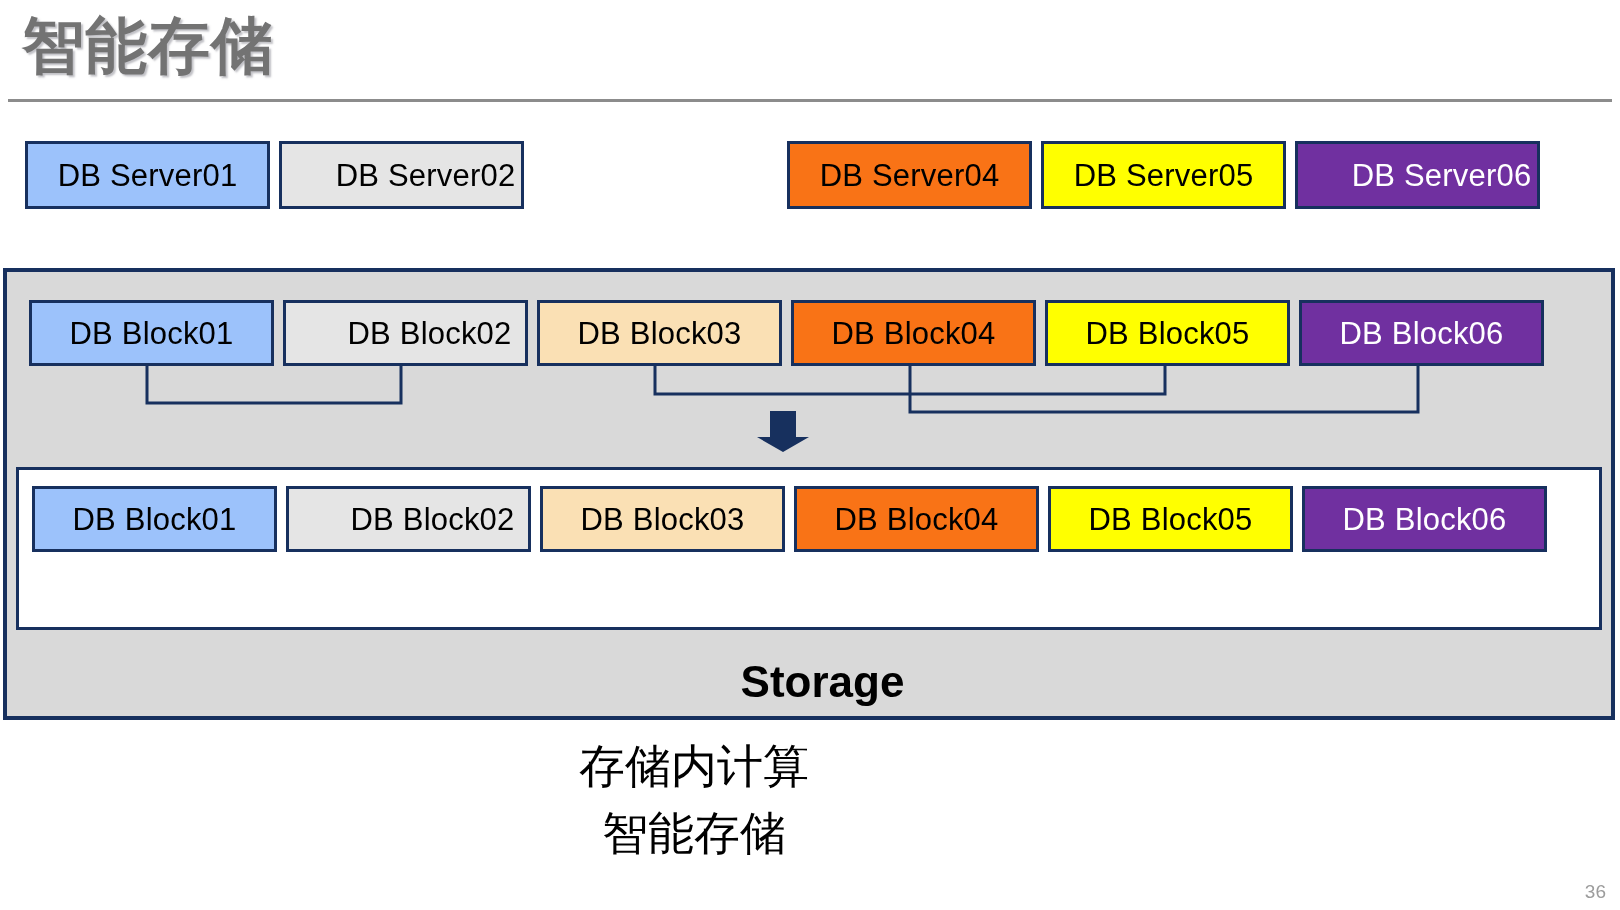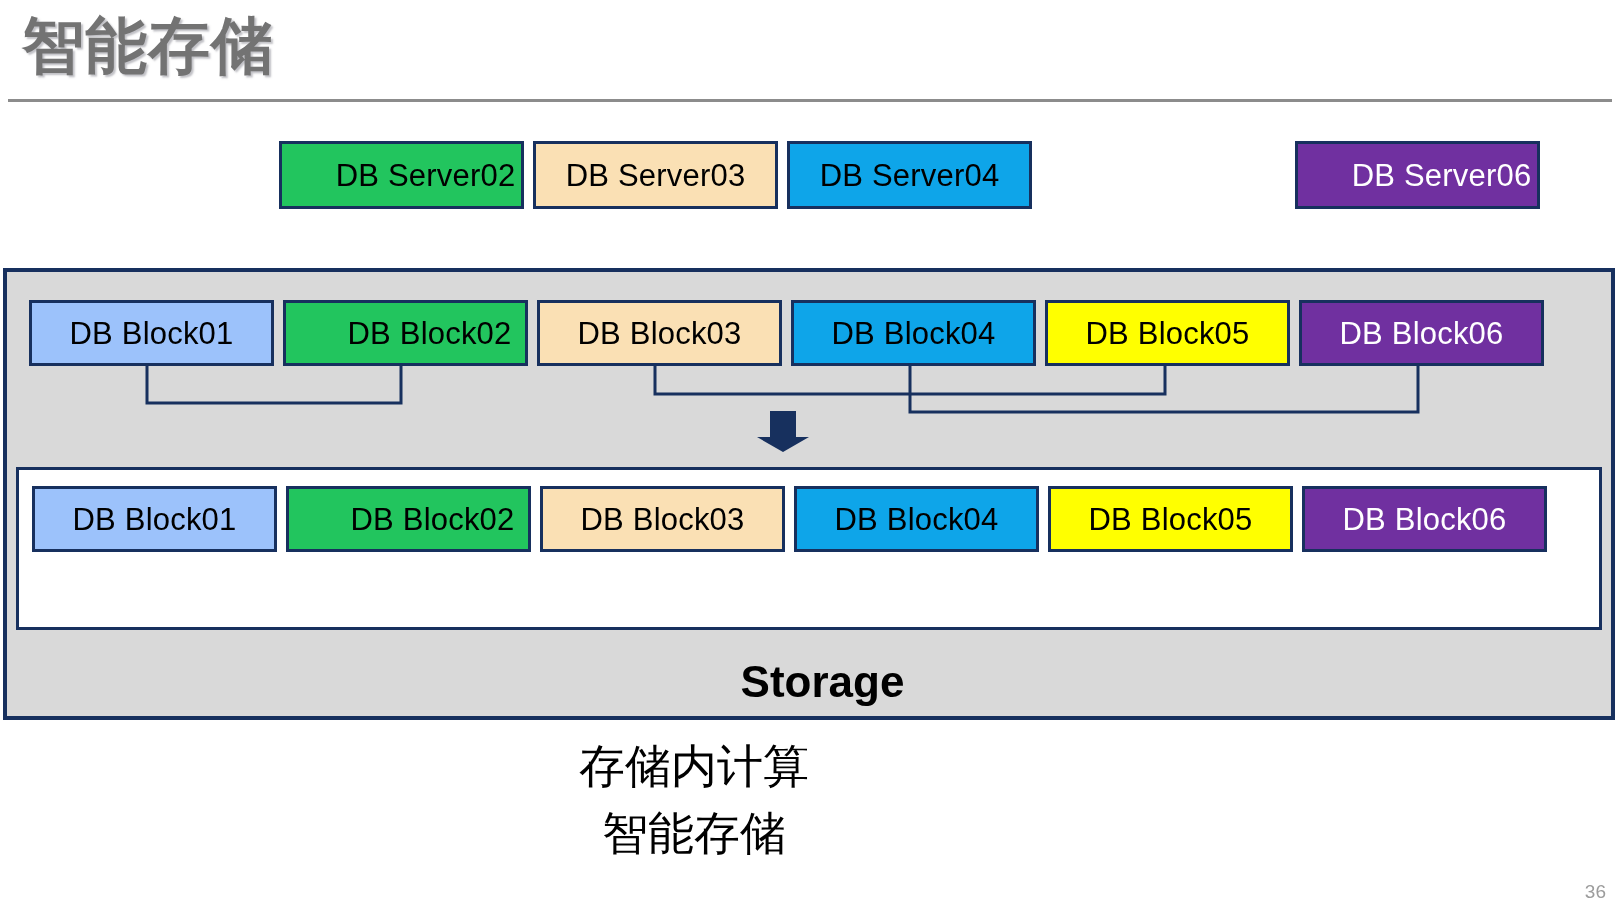--- a/index.html
+++ b/index.html
@@ -47,23 +47,23 @@
     display: flex;
     align-items: center;
     justify-content: center;
     font-size: 31px;
     line-height: 1;
     white-space: nowrap;
     color: #000000;
     letter-spacing: 0.2px;
   }
   .c-blue    { background: #9CC2FB; }
-  .c-mint    { background: #22c55e; padding-left: 48px; }
+  .c-mint    { background: #e5e5e5; padding-left: 48px; }
   .c-peach   { background: #FAE0B4; }
-  .c-royal   { background: #0ea5e9; }
+  .c-royal   { background: #f97316; }
   .c-yellow  { background: #FFFF00; }
   .c-purple  { background: #7030A0; color: #FFFFFF; }
 
   
   #server-row { position: absolute; left: 0; top: 0; width: 1620px; height: 910px; }
 
   
   #storage-container {
     position: absolute;
     left: 3px;
@@ -142,23 +142,24 @@
     color: #9C9C9C;
   }
 </style>
 </head>
 <body>
 
 <div id="slide-title">智能存储</div>
 <div id="title-rule"></div>
 
 <div id="server-row">
+    <div class="cell c-blue" style="left: 25px; top: 141px; width: 245px; height: 68px;">DB Server01</div>
     <div class="cell c-mint" style="left: 279px; top: 141px; width: 245px; height: 68px;">DB Server02</div>
-    <div class="cell c-peach" style="left: 533px; top: 141px; width: 245px; height: 68px;">DB Server03</div>
     <div class="cell c-royal" style="left: 787px; top: 141px; width: 245px; height: 68px;">DB Server04</div>
+    <div class="cell c-yellow" style="left: 1041px; top: 141px; width: 245px; height: 68px;">DB Server05</div>
     <div class="cell c-purple" style="left: 1295px; top: 141px; width: 245px; height: 68px; padding-left: 48px;">DB Server06</div>
   </div>
 
 <div id="storage-container">
 
   <div id="backup-box">
   <div class="cell c-blue" style="left: 13px; top: 16px; width: 245px; height: 66px;">DB Block01</div>
       <div class="cell c-mint" style="left: 267px; top: 16px; width: 245px; height: 66px;">DB Block02</div>
       <div class="cell c-peach" style="left: 521px; top: 16px; width: 245px; height: 66px;">DB Block03</div>
       <div class="cell c-royal" style="left: 775px; top: 16px; width: 245px; height: 66px;">DB Block04</div>

